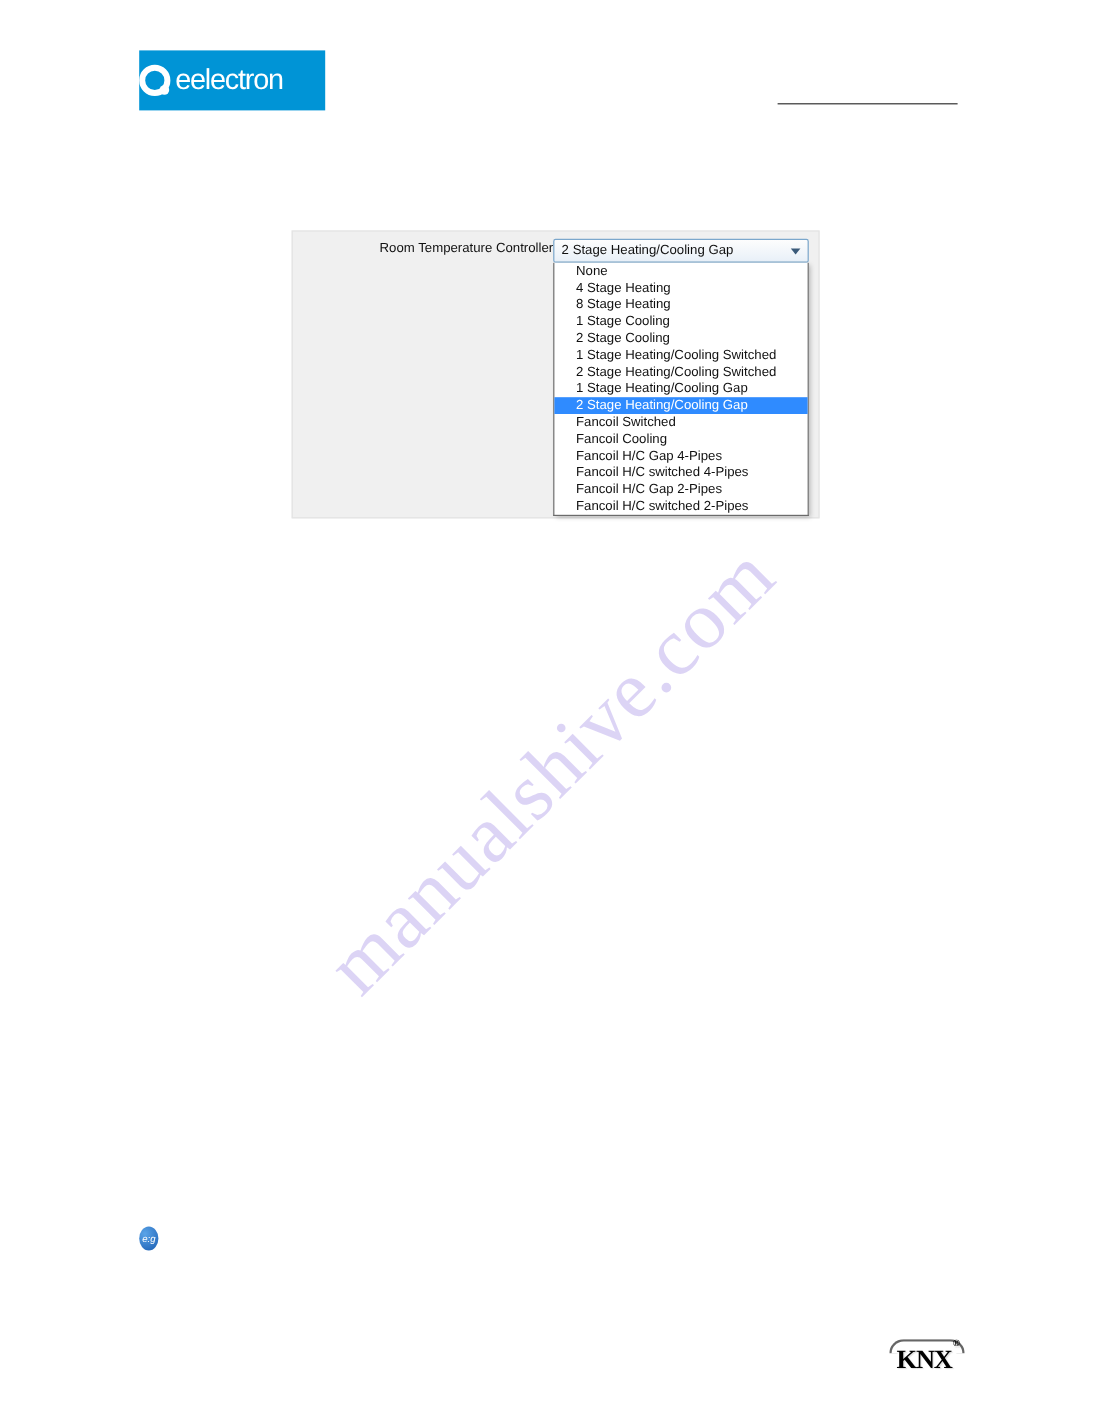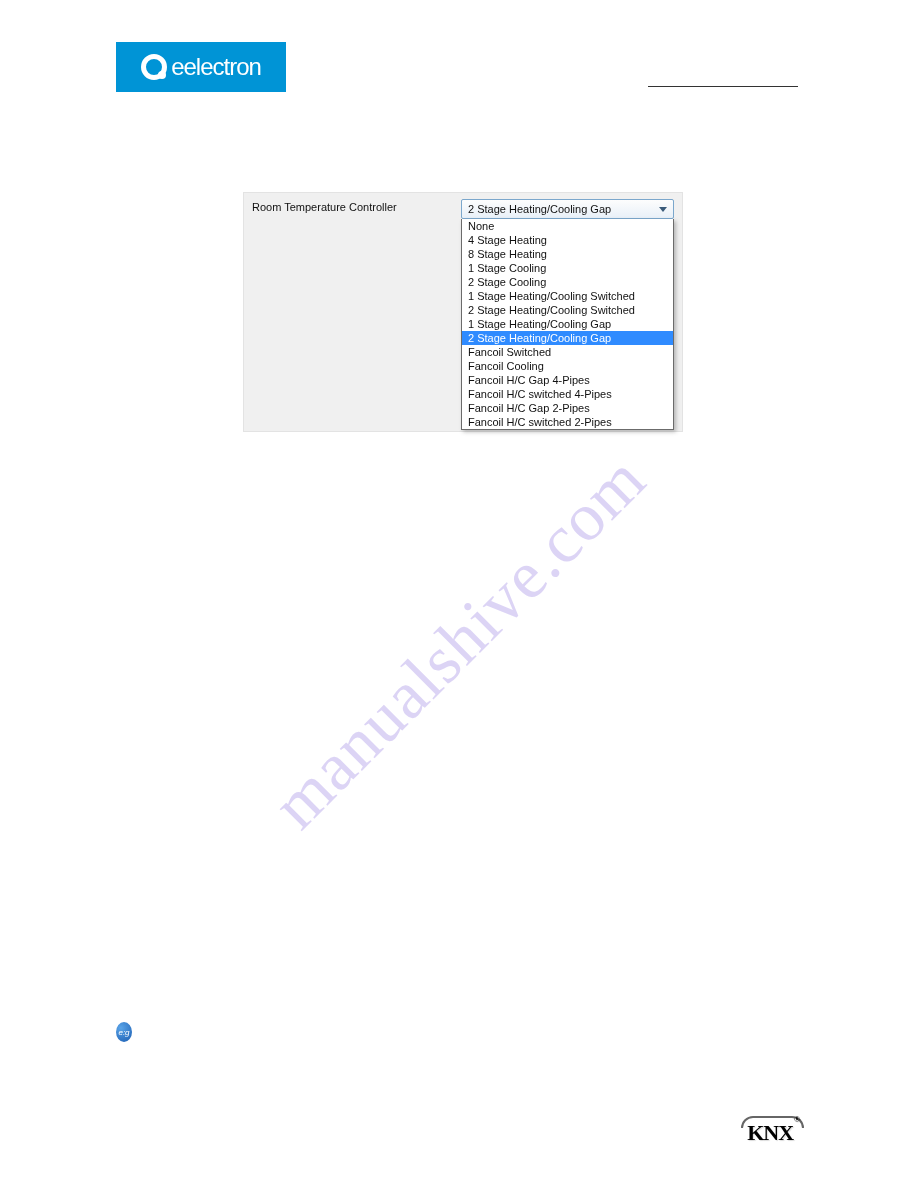--- a/index.html
+++ b/index.html
@@ -4,23 +4,23 @@
 <style>
   * { box-sizing: border-box; margin: 0; padding: 0; }
   html, body { width: 918px; height: 1188px; background: #fff; font-family: Arial, Helvetica, sans-serif; position: relative; overflow: hidden; }
 
   .page { width: 918px; height: 1188px; position: relative; }
 
   
   .brand-logo {
     position: absolute;
     left: 116px; top: 42px;
-    width: 170px; height: 50px;
+    width: 155px; height: 50px;
     background: #0094d6;
-    display: flex; align-items: center; justify-content: center;
+    display: flex; align-items: center; justify-content: flex-start;
     color: #fff; font-weight: 100; letter-spacing: -1px;
   }
   .brand-logo .o {
     width: 26px; height: 26px; border: 5px solid #fff; border-radius: 50%;
     display: inline-block; margin-right: 4px; position: relative;
   }
   .brand-logo .o::after {
     content: ""; position: absolute; right: -4px; bottom: -4px;
     width: 8px; height: 8px; background: #fff; border-radius: 50%;
   }
@@ -34,21 +34,21 @@
   .config-panel {
     position: absolute;
     left: 243px; top: 192px;
     width: 440px; height: 240px;
     background: #f0f0f0;
     border: 1px solid #e3e3e3;
   }
   .row {
     display: flex; align-items: flex-start; padding: 6px 8px; font-size: 11px; color: #111;
   }
-  .row-label { width: 210px; padding-top: 2px; }
+  .row-label { width: 210px; padding-top: 2px; text-align: right; }
 
   .combo {
     position: relative; width: 214px;
   }
   .combo-button {
     width: 100%; height: 20px;
     background: linear-gradient(#fdfdfd, #e8f0f8);
     border: 1px solid #7ba7cc;
     border-radius: 2px;
     font-size: 11px; text-align: left; padding: 0 20px 0 6px;
@@ -59,21 +59,21 @@
     width: 0; height: 0; border-left: 4px solid transparent; border-right: 4px solid transparent;
     border-top: 5px solid #3b5b7a;
   }
   .combo-list {
     position: absolute; left: 0; top: 20px; width: 100%;
     background: #fff; border: 1px solid #6b6b6b; border-top: none;
     box-shadow: 2px 2px 4px rgba(0,0,0,0.25);
     z-index: 2;
   }
   .combo-item {
-    font-size: 11px; padding: 0 6px; line-height: 14px; color: #111;
+    font-size: 11px; padding: 0 18px; line-height: 14px; color: #111;
     cursor: default; white-space: nowrap;
   }
   .combo-item.selected { background: #2f8bff; color: #fff; }
 
   
   .watermark {
     position: absolute;
     left: 50%; top: 54%;
     transform: translate(-50%, -50%) rotate(-45deg);
     font-size: 68px;

